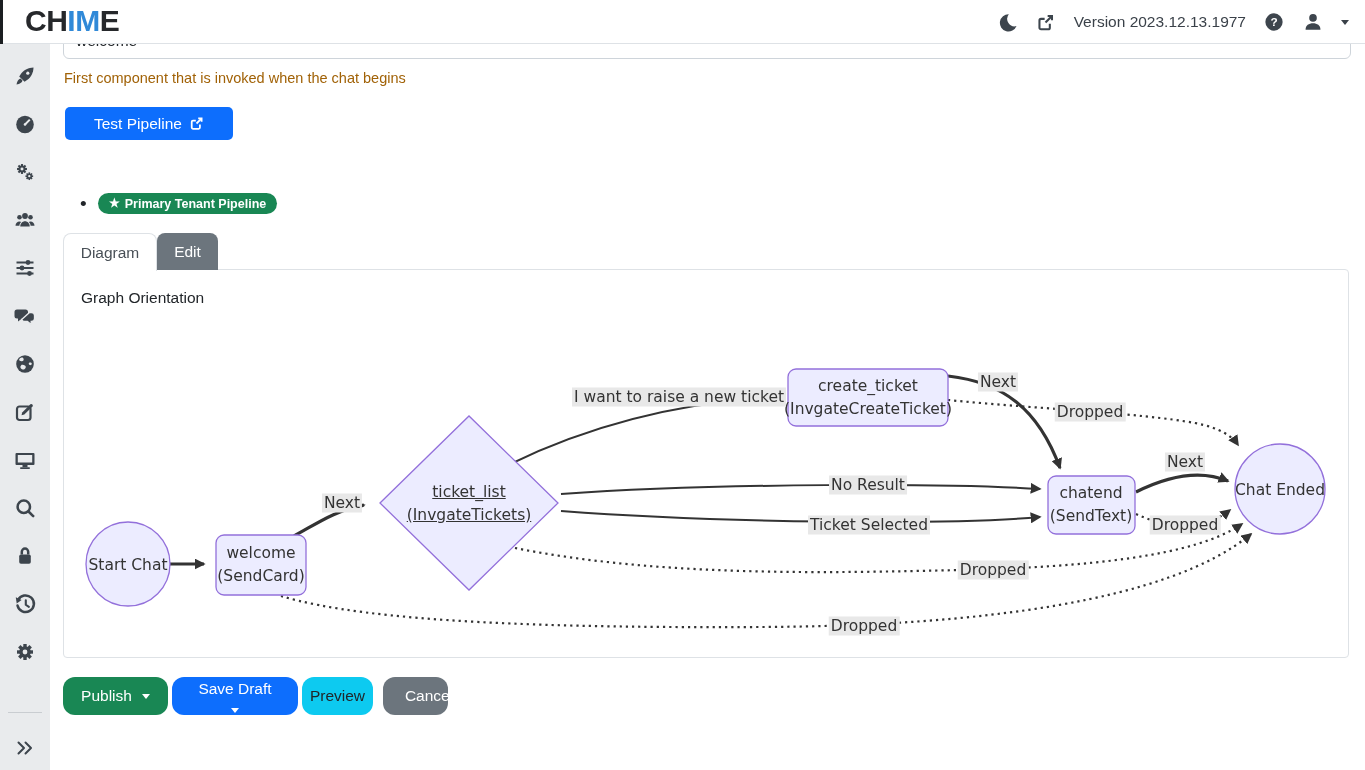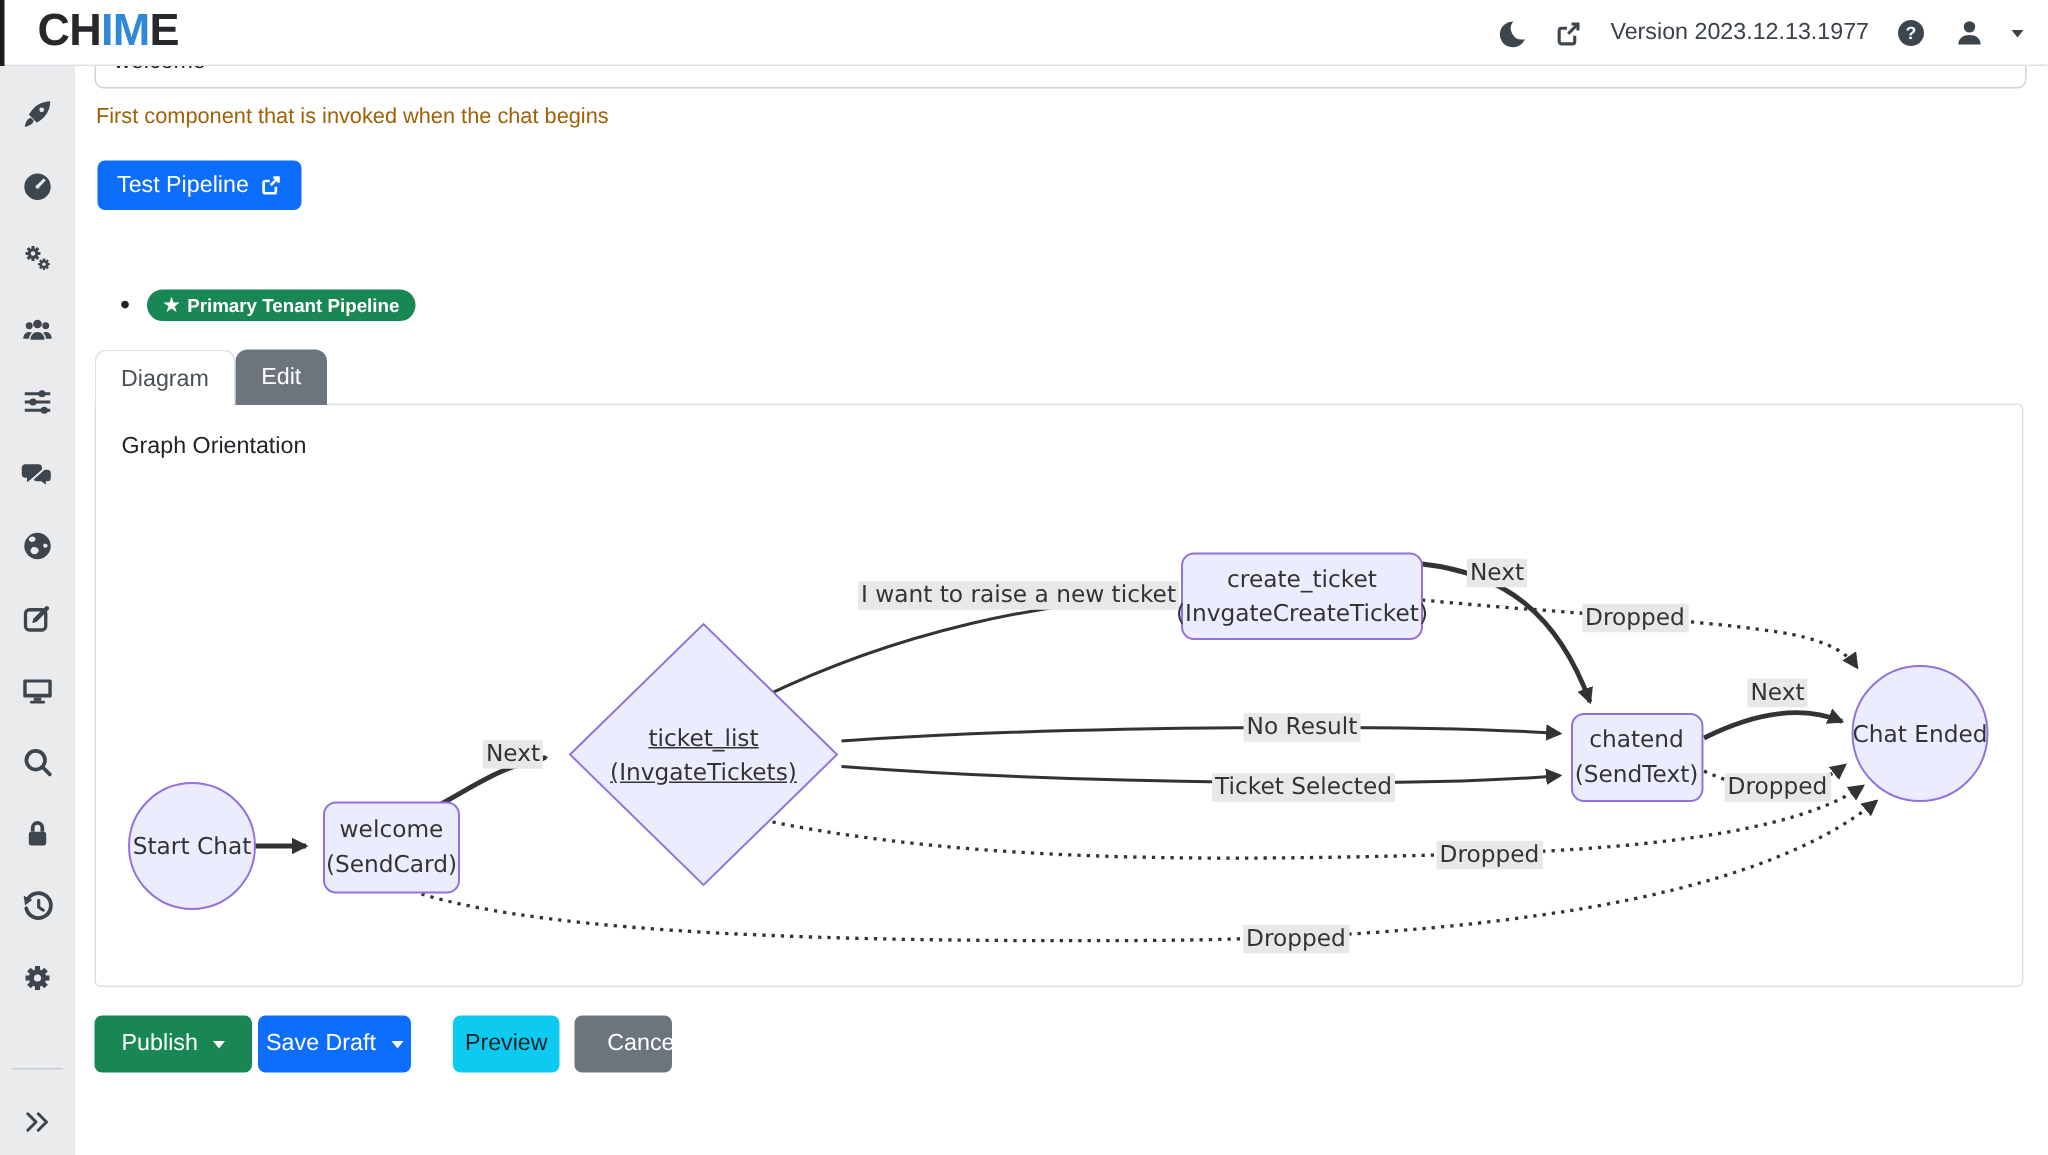--- a/index.html
+++ b/index.html
@@ -24,21 +24,21 @@
   .side-btn { position:absolute; left:0; width:50px; height:44px; display:flex; align-items:center; justify-content:center; cursor:pointer; }
   .side-divider { position:absolute; left:8px; width:34px; height:1px; background:#c9cdd1; top:668px; }
 
   
   .name-input { position:absolute; left:63px; top:22px; width:1288px; height:37px; border:1px solid #ced4da;
                 border-radius:6px; font-size:15.5px; color:#212529; padding:0 12px; background:#fff; z-index:5;
                 font-family:"Liberation Sans", sans-serif; }
   .help-text { position:absolute; left:64px; top:70px; font-size:14.5px; color:#a16207; z-index:6; }
   .btn { border:none; border-radius:5px; color:#fff; font-size:15.5px; font-family:"Liberation Sans", sans-serif;
          display:flex; align-items:center; justify-content:center; cursor:pointer; }
-  .test-btn { position:absolute; left:65px; top:107px; height:33px; padding:0 13px; background:#0d6efd; gap:7px; z-index:6; }
+  .test-btn { position:absolute; left:65px; top:107px; height:33px; padding:0 29px; background:#0d6efd; gap:7px; z-index:6; }
   .section-title { position:absolute; left:64px; top:148px; font-size:26px; font-weight:700; color:#21252a; z-index:6; }
   .bullet { position:absolute; left:80px; top:193px; font-size:19px; color:#212529; z-index:6; }
   .badge { position:absolute; left:98px; top:193px; height:21px; background:#198754; color:#fff; border-radius:11px;
            font-size:12.5px; font-weight:700; display:flex; align-items:center; padding:0 11px; gap:5px; z-index:6; }
   .badge .star { font-size:12px; margin-top:-1px; }
 
   .tab { position:absolute; top:233px; height:37px; display:flex; align-items:center; justify-content:center;
          font-size:15.5px; border-radius:8px 8px 0 0; cursor:pointer; z-index:7; }
   .tab-diagram { left:63px; width:94px; background:#fff; border:1px solid #dee2e6; border-bottom:none; color:#495057; height:38px; }
   .tab-edit { left:157px; width:61px; background:#6c757d; color:#fff; }
@@ -56,23 +56,23 @@
   .node { fill:#ECECFF; stroke:#9370DB; stroke-width:1.3px; }
   .e { stroke:#333333; stroke-width:2px; fill:none; }
   .e-thick { stroke-width:3.2px; }
   .e-dot { stroke-dasharray:2.2,4; stroke-width:2.2px; }
   .node-label { position:absolute; transform:translate(-50%,-50%); text-align:center; color:#333; font-size:15.5px;
                 line-height:23px; white-space:nowrap; z-index:6; font-family:"DejaVu Sans", sans-serif; }
   .edge-label { position:absolute; transform:translate(-50%,-50%); background:#e8e8e8; color:#333; font-size:15.5px;
                 line-height:19px; padding:0 2px; white-space:nowrap; z-index:6; font-family:"DejaVu Sans", sans-serif; }
 
   
-  .foot-btn { position:absolute; top:677px; height:38px; gap:10px; }
+  .foot-btn { position:absolute; top:677px; height:38px; gap:10px;border-radius:12px; }
   .btn-publish { left:63px; width:105px; background:#198754; }
-  .btn-save { left:172px; width:102px; background:#0d6efd; }
+  .btn-save { left:172px; width:126px; background:#0d6efd;flex-direction:column; }
   .btn-preview { left:302px; width:71px; background:#0dcaf0; color:#212529; }
   .btn-cancel { left:383px; width:65px; background:#6c757d;padding-left:27px; }
   .caret-w { width:0; height:0; border-left:4.5px solid transparent; border-right:4.5px solid transparent;
              border-top:5px solid #fff; display:inline-block; }
 
   .icon-dark { fill:#3d454d; }
   .stroke-dark { stroke:#3d454d; fill:none; }
 </style>
 </head>
 <body>

